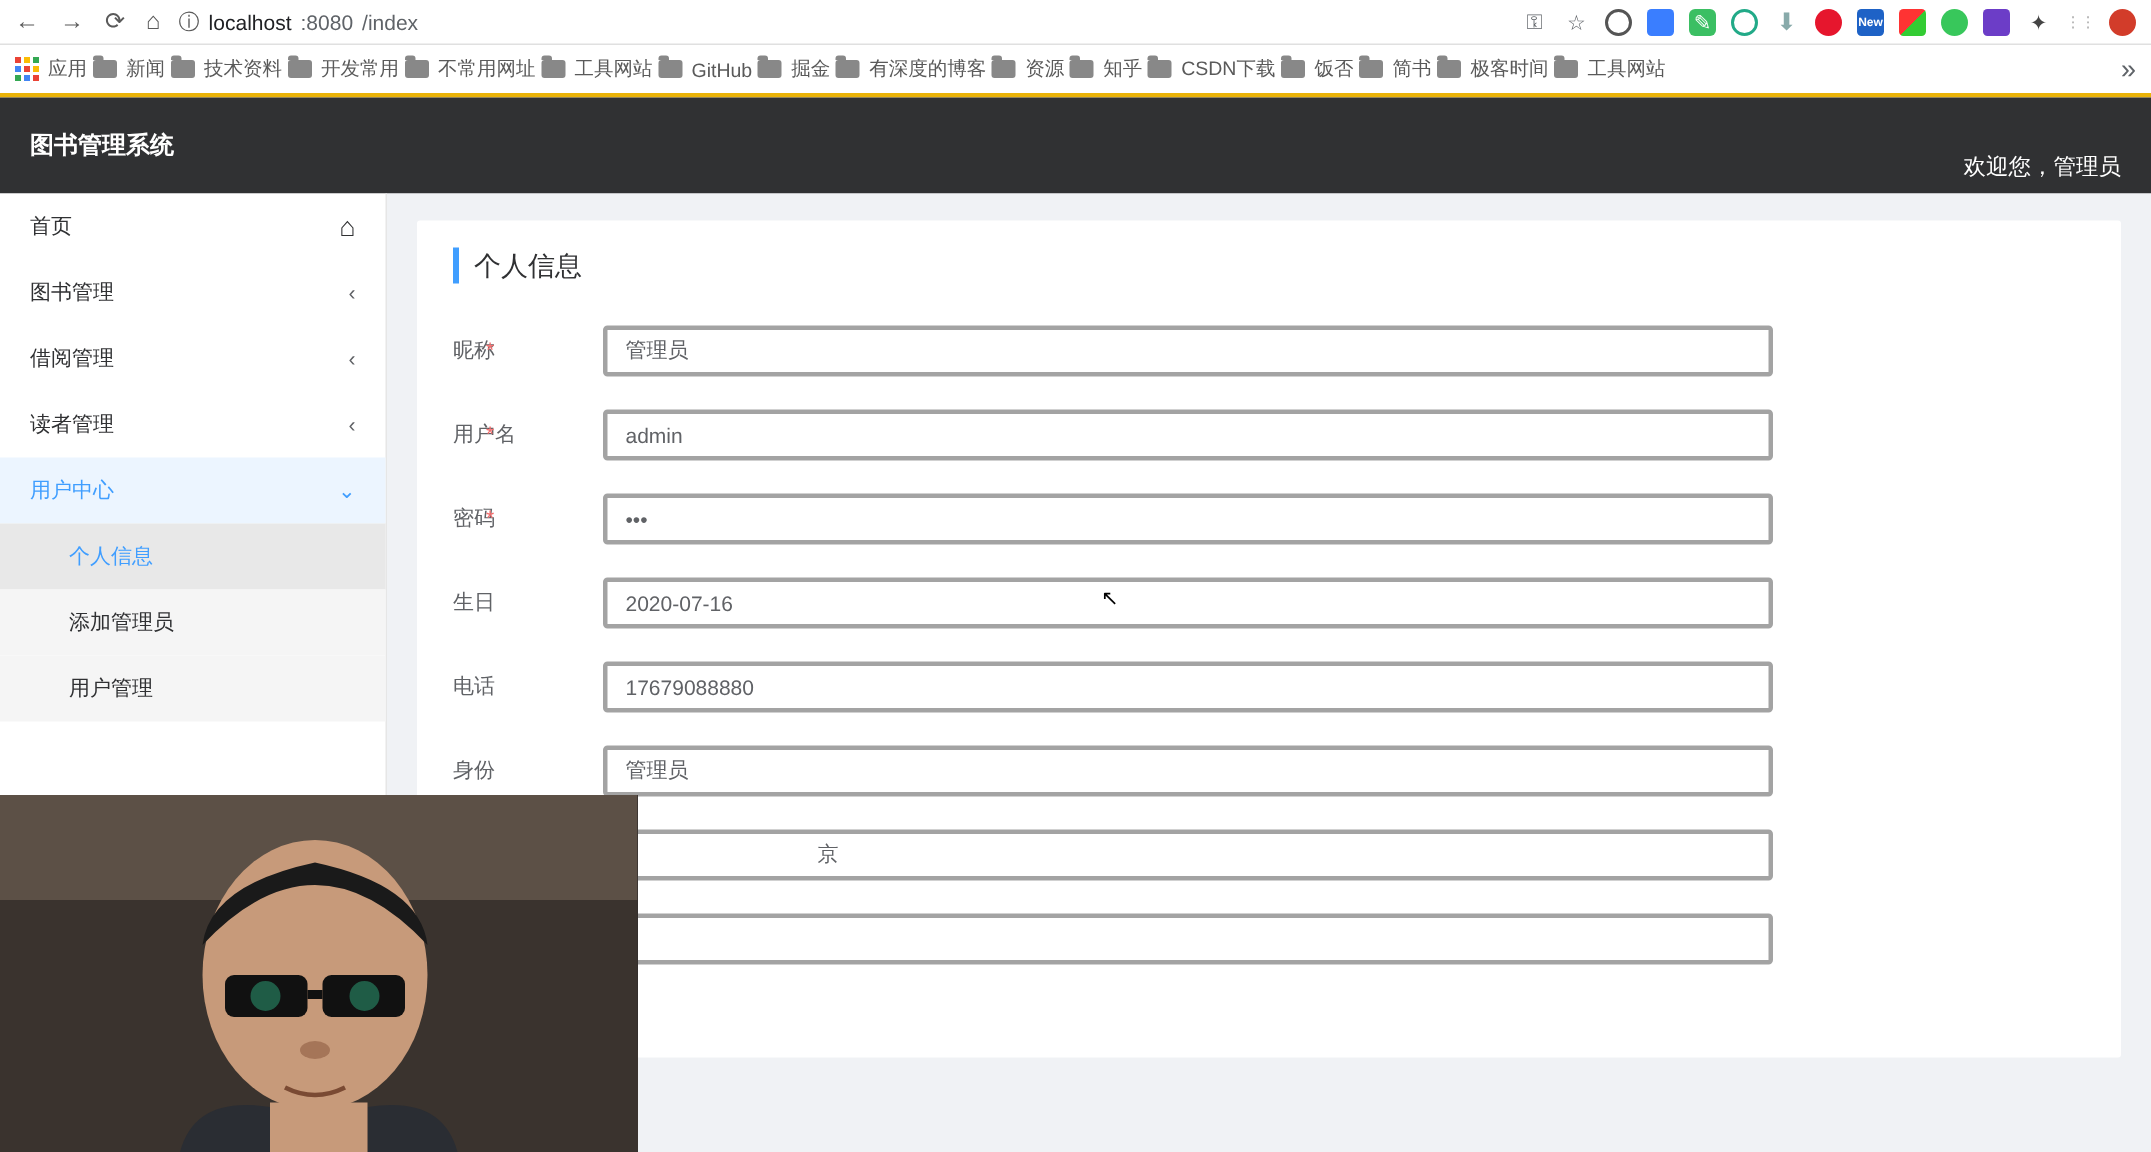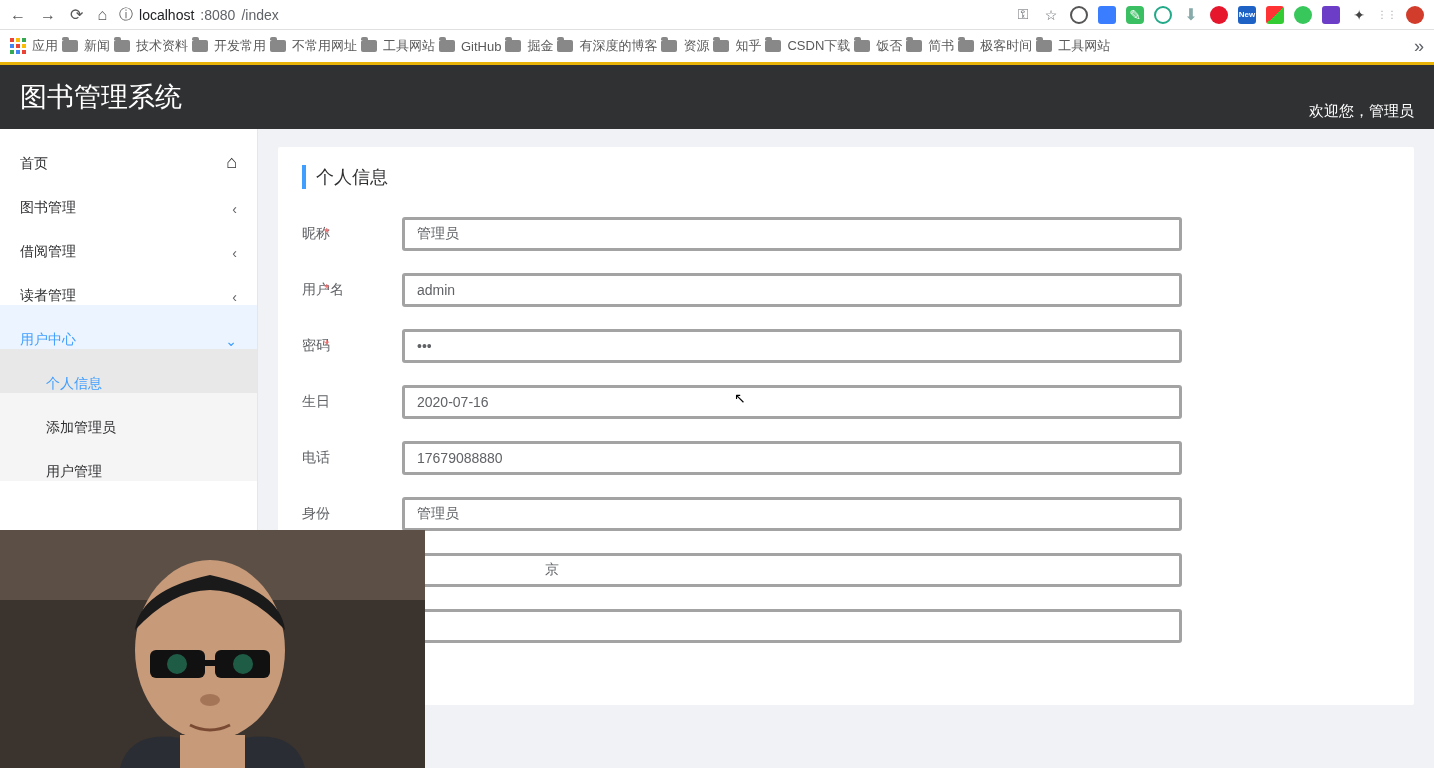--- a/index.html
+++ b/index.html
@@ -37,27 +37,27 @@
   .apps-grid { width:16px; height:16px; display:grid; grid-template-columns:repeat(3,4px); grid-template-rows:repeat(3,4px); gap:2px; }
   .apps-grid span:nth-child(1){background:#ea4335;} .apps-grid span:nth-child(2){background:#fbbc05;}
   .apps-grid span:nth-child(3){background:#34a853;} .apps-grid span:nth-child(4){background:#4285f4;}
   .apps-grid span:nth-child(5){background:#ea4335;} .apps-grid span:nth-child(6){background:#fbbc05;}
   .apps-grid span:nth-child(7){background:#34a853;} .apps-grid span:nth-child(8){background:#4285f4;}
   .apps-grid span:nth-child(9){background:#ea4335;}
   .bm-more { margin-left:auto; color:#5f6368; font-size:18px; }
 
   
   .app-header { height:64px; background:#303133; color:#fff; display:flex; align-items:center; padding:0 20px; }
-  .app-title { font-size:27px; font-weight:400; }
+  .app-title { font-size:16px; font-weight:700; }
   .welcome { margin-left:auto; font-size:15px;margin-top:28px; }
 
   
   .layout { display:flex; height:calc(768px - 30px - 35px - 64px); }
   .sidebar { width:258px; background:#fff; border-right:1px solid #e6e6e6; }
-  .menu-item { height:44px; display:flex; align-items:flex-end; padding:0 20px; color:#303133; cursor:pointer; position:relative; }
+  .menu-item { height:44px; display:flex; align-items:center; padding:0 20px; color:#303133; cursor:pointer; position:relative; }
   .menu-item .arrow { margin-left:auto; color:#606266; font-size:14px; }
   .menu-item.active { background:#ecf5ff; color:#409eff; }
   .menu-item.sub { padding-left:46px; background:#f5f5f5; height:44px; font-size:14px; }
   .menu-item.sub.active { background:#e8e8e8; color:#409eff; }
   .menu-item .home-ico { margin-left:auto; color:#303133; font-size:18px; }
 
   .main { flex:1; background:#f0f2f5; padding:18px 20px 0 20px; overflow:auto; }
   .card { background:#fff; border-radius:2px; padding:18px 24px 40px; }
   .card-title { border-left:4px solid #409eff; padding-left:10px; font-size:18px; font-weight:500; color:#303133; margin-bottom:28px; }
 

